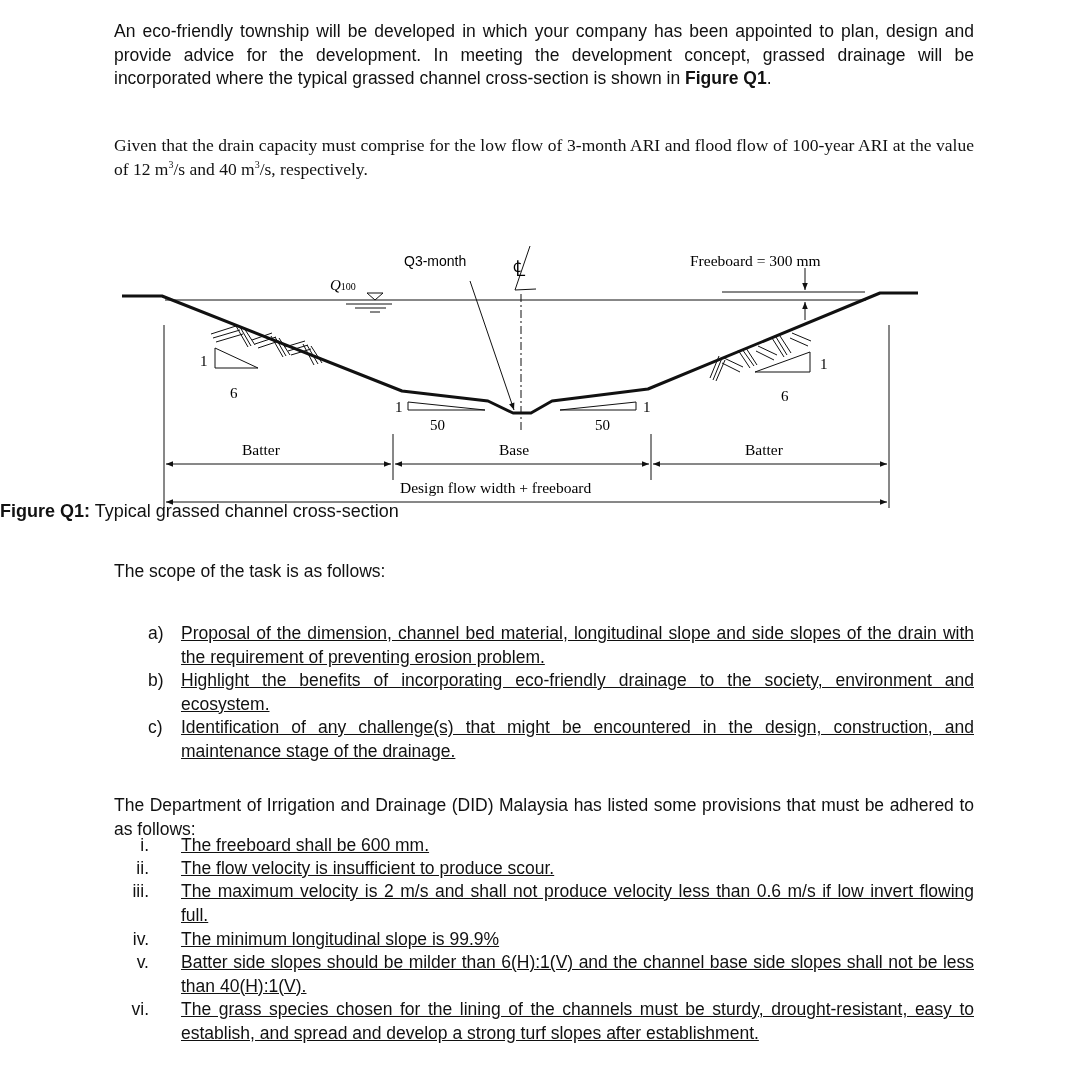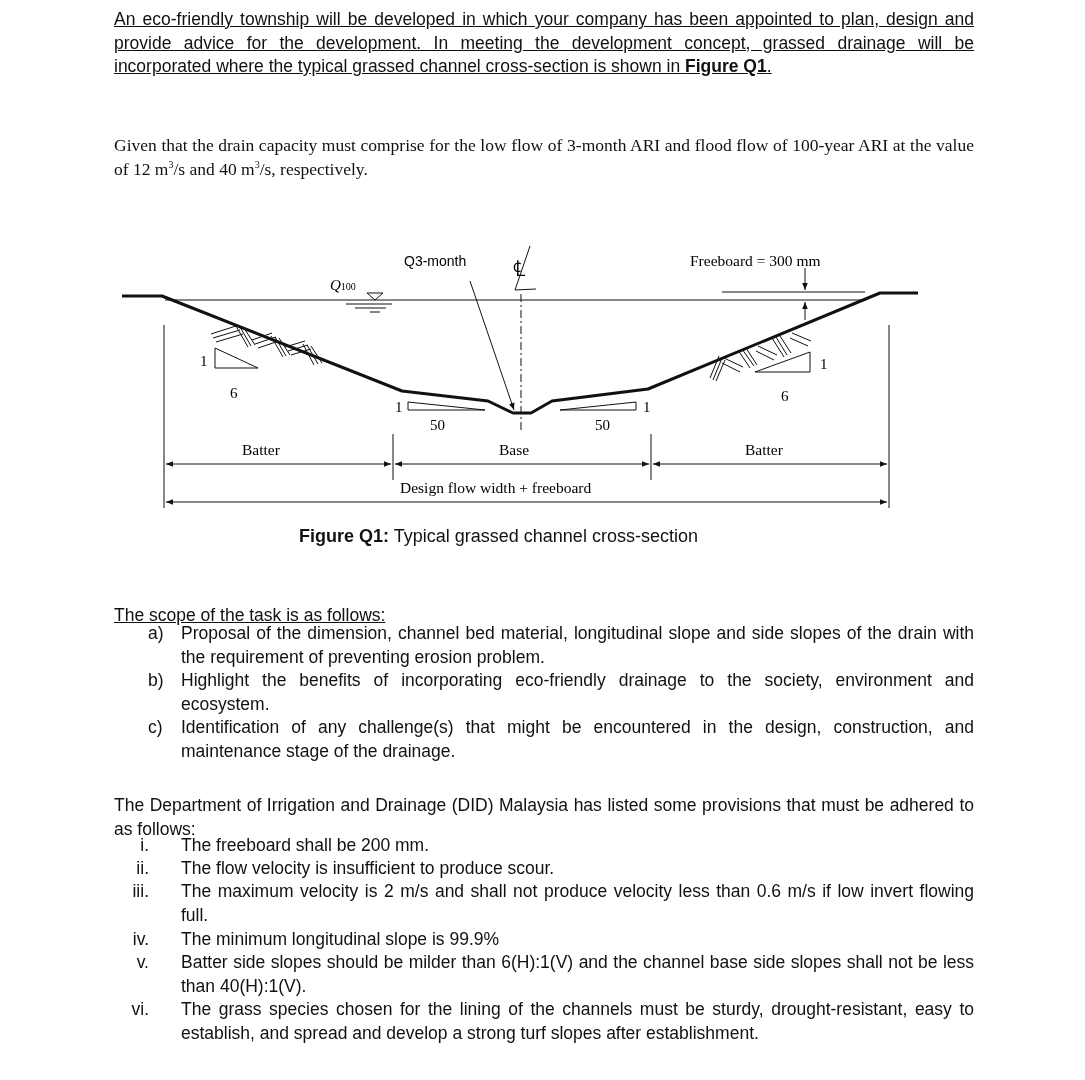--- a/index.html
+++ b/index.html
@@ -1,34 +1,34 @@
 <!DOCTYPE html>
 <html><head>
 <meta charset="utf-8">
 <style>
   html, body { margin:0; padding:0; background:#ffffff; }
   body { width:1085px; height:1080px; position:relative; overflow:hidden; color:#111; font-family:"Liberation Sans", sans-serif; }
   .p { position:absolute; left:114px; width:860px; font-size:17.5px; line-height:23.5px; text-align:justify; }
   .p b { font-weight:bold; }
   .last-left { text-align-last:left; }
   sup { font-size:10px; line-height:0; vertical-align:7px; }
-  .caption { position:absolute; left:0; width:997px; top:526px; text-align:center; font-size:18px; }
+  .caption { position:absolute; left:0; width:997px; top:501px; text-align:left; font-size:18px; }
   .caption b { font-weight:bold; }
   .list-item { position:absolute; left:114px; width:860px; font-size:17.5px; line-height:23.5px; }
   .list-item .marker { position:absolute; left:0; width:60px; }
-  .list-item .body { position:absolute; left:67px; width:793px; text-align:justify; }
+  .list-item .body { position:absolute; left:67px; width:793px; text-align:justify;text-decoration:underline; }
   .scope .marker { left:34px; width:30px; }
   .roman .marker { text-align:right; width:35px; left:0; }
   svg { position:absolute; left:0; top:0; }
   .serif { font-family:"Liberation Serif", serif; }
 </style>
 </head>
 <body>
 
-<div class="p" style="top:8px;text-decoration:underline;">
+<div class="p" style="top:20px;">
   <span>An eco-friendly township will be developed in which your company has been appointed to plan, design and provide advice for the development. In meeting the development concept, grassed drainage will be incorporated where the typical grassed channel cross-section is shown in</span>
   <b>Figure Q1</b><span>.</span>
 </div>
 
 <div class="p" style="top:134px;font-family:Liberation Serif, serif;">
   <span>Given that the drain capacity must comprise for the low flow of 3-month ARI and flood flow of 100-year ARI at the value of 12 m</span><sup>3</sup><span>/s and 40 m</span><sup>3</sup><span>/s, respectively.</span>
 </div>
 
 <svg width="1085" height="560" viewBox="0 0 1085 560">
   <defs>
@@ -110,40 +110,40 @@
   <text x="242" y="455" font-size="15.5" class="serif">Batter</text>
   <text x="499" y="455" font-size="15.5" class="serif">Base</text>
   <text x="745" y="455" font-size="15.5" class="serif">Batter</text>
   <text x="400" y="493" font-size="15.5" class="serif">Design flow width + freeboard</text>
 </svg>
 
 <div class="caption">
   <b>Figure Q1:</b><span> Typical grassed channel cross-section</span>
 </div>
 
-<div class="p" style="top:604px;text-decoration:underline;">The scope of the task is as follows:</div>
+<div class="p" style="top:560px;">The scope of the task is as follows:</div>
 
 <div class="list-item scope" style="top:622px;">
   <span class="marker">a)</span>
   <span class="body last-left">Proposal of the dimension, channel bed material, longitudinal slope and side slopes of the drain with the requirement of preventing erosion problem.</span>
 </div>
 <div class="list-item scope" style="top:669px;">
   <span class="marker">b)</span>
   <span class="body last-left">Highlight the benefits of incorporating eco-friendly drainage to the society, environment and ecosystem.</span>
 </div>
 <div class="list-item scope" style="top:716px;">
   <span class="marker">c)</span>
   <span class="body last-left">Identification of any challenge(s) that might be encountered in the design, construction, and maintenance stage of the drainage.</span>
 </div>
 
 <div class="p last-left" style="top:794px;">The Department of Irrigation and Drainage (DID) Malaysia has listed some provisions that must be adhered to as follows:</div>
 
 <div class="list-item roman" style="top:834px;">
   <span class="marker">i.</span>
-  <span class="body last-left">The freeboard shall be 200 mm.</span>
+  <span class="body last-left">The freeboard shall be 600 mm.</span>
 </div>
 <div class="list-item roman" style="top:857px;">
   <span class="marker">ii.</span>
   <span class="body last-left">The flow velocity is insufficient to produce scour.</span>
 </div>
 <div class="list-item roman" style="top:880px;">
   <span class="marker">iii.</span>
   <span class="body last-left">The maximum velocity is 2 m/s and shall not produce velocity less than 0.6 m/s if low invert flowing full.</span>
 </div>
 <div class="list-item roman" style="top:928px;">

